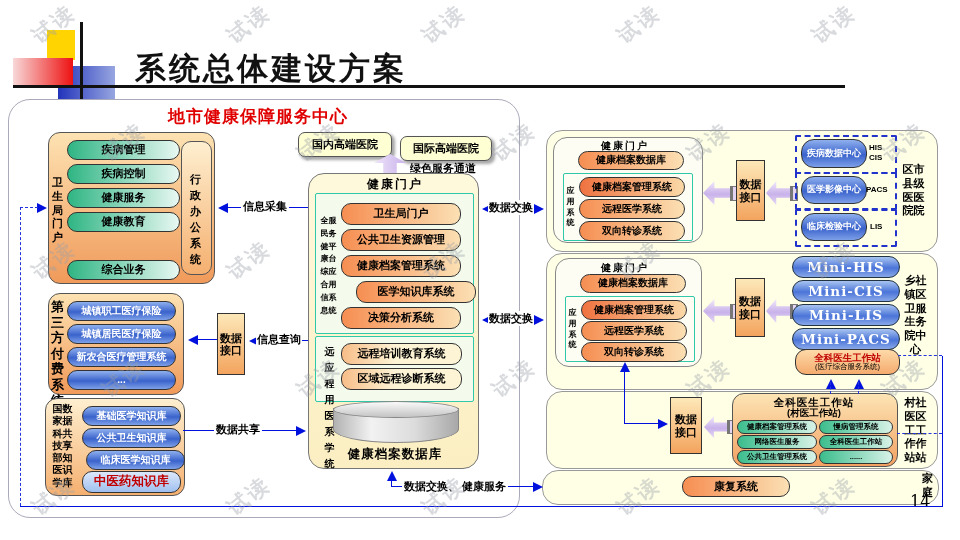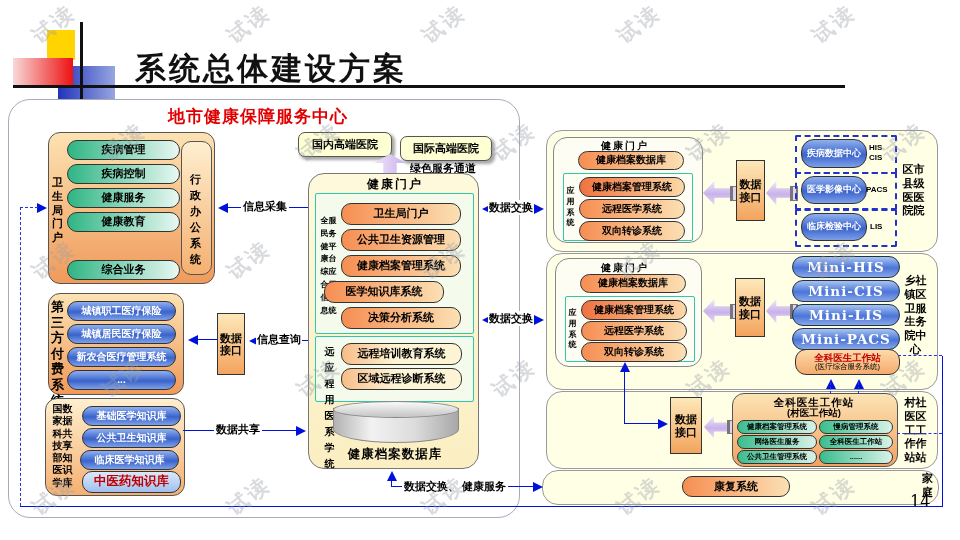--- a/index.html
+++ b/index.html
@@ -106,38 +106,38 @@
   <div class="vtext" style="left:51px;top:299px;width:13px;font-size:13px;line-height:1.2;">第三方付费系统</div>
   <div class="pill pill-blue" style="left:67px;top:301px;width:107px;height:18px;">城镇职工医疗保险</div>
   <div class="pill pill-blue" style="left:67px;top:324px;width:107px;height:18px;">城镇居民医疗保险</div>
   <div class="pill pill-blue" style="left:67px;top:347px;width:107px;height:18px;">新农合医疗管理系统</div>
   <div class="pill pill-blue" style="left:67px;top:370px;width:107px;height:18px;">...</div>
 
   <div class="orangebox light" style="left:45px;top:398px;width:138px;height:96px;"></div>
   <div class="vtext" style="left:50px;top:403px;width:25px;font-size:10px;line-height:1.23;">国数家据科共技享部知医识学库</div>
   <div class="pill pill-blue" style="left:82px;top:406px;width:97px;height:18px;">基础医学知识库</div>
   <div class="pill pill-blue" style="left:82px;top:428px;width:97px;height:18px;">公共卫生知识库</div>
-  <div class="pill pill-blue" style="left:80px;top:450px;width:97px;height:18px;">临床医学知识库</div>
+  <div class="pill pill-blue" style="left:86px;top:450px;width:97px;height:18px;">临床医学知识库</div>
   <div class="pill pill-blue-lt" style="left:82px;top:471px;width:97px;height:20px;">中医药知识库</div>
 
   <div class="di" style="left:217px;top:313px;width:26px;height:56px;">数据接口</div>
 
   <div class="topbox" style="left:298px;top:132px;width:92px;height:23px;">国内高端医院</div>
   <div class="topbox" style="left:400px;top:136px;width:90px;height:23px;">国际高端医院</div>
   <div class="uparrow" style="left:374px;top:154px;width:32px;height:20px;"></div>
   <div class="lbl" style="left:410px;top:161px;">绿色服务通道</div>
 
   <div class="centerpanel" style="left:308px;top:173px;width:169px;height:294px;"></div>
   <div class="hdr" style="left:360px;top:176px;width:70px;font-size:12px;">健康门户</div>
   <div class="teal" style="left:315px;top:193px;width:157px;height:139px;"></div>
   <div class="vtext" style="left:320px;top:215px;width:17px;font-size:8px;line-height:1.6;">全服民务健平康台综应合用信系息统</div>
   <div class="pill pill-orange" style="left:341px;top:203px;width:118px;height:20px;">卫生局门户</div>
   <div class="pill pill-orange" style="left:341px;top:229px;width:118px;height:20px;">公共卫生资源管理</div>
   <div class="pill pill-orange" style="left:341px;top:255px;width:118px;height:20px;">健康档案管理系统</div>
-  <div class="pill pill-orange" style="left:324px;top:281px;width:118px;height:20px;">医学知识库系统</div>
+  <div class="pill pill-orange" style="left:356px;top:281px;width:118px;height:20px;">医学知识库系统</div>
   <div class="pill pill-orange" style="left:341px;top:307px;width:118px;height:20px;">决策分析系统</div>
   <div class="teal" style="left:315px;top:336px;width:157px;height:64px;"></div>
   <div class="vtext" style="left:321px;top:344px;width:17px;font-size:10px;line-height:1.6;">远应程用医系学统</div>
   <div class="pill pill-cream" style="left:341px;top:343px;width:119px;height:20px;">远程培训教育系统</div>
   <div class="pill pill-cream" style="left:341px;top:368px;width:119px;height:20px;">区域远程诊断系统</div>
   <div class="cyl-body" style="left:333px;top:408px;width:124px;height:34px;"></div>
   <div class="cyl-top" style="left:333px;top:401px;width:124px;height:15px;"></div>
   <div class="hdr" style="left:338px;top:446px;width:114px;font-size:12.5px;letter-spacing:1px;">健康档案数据库</div>
 
   <div class="creambox" style="left:546px;top:130px;width:390px;height:120px;"></div>

